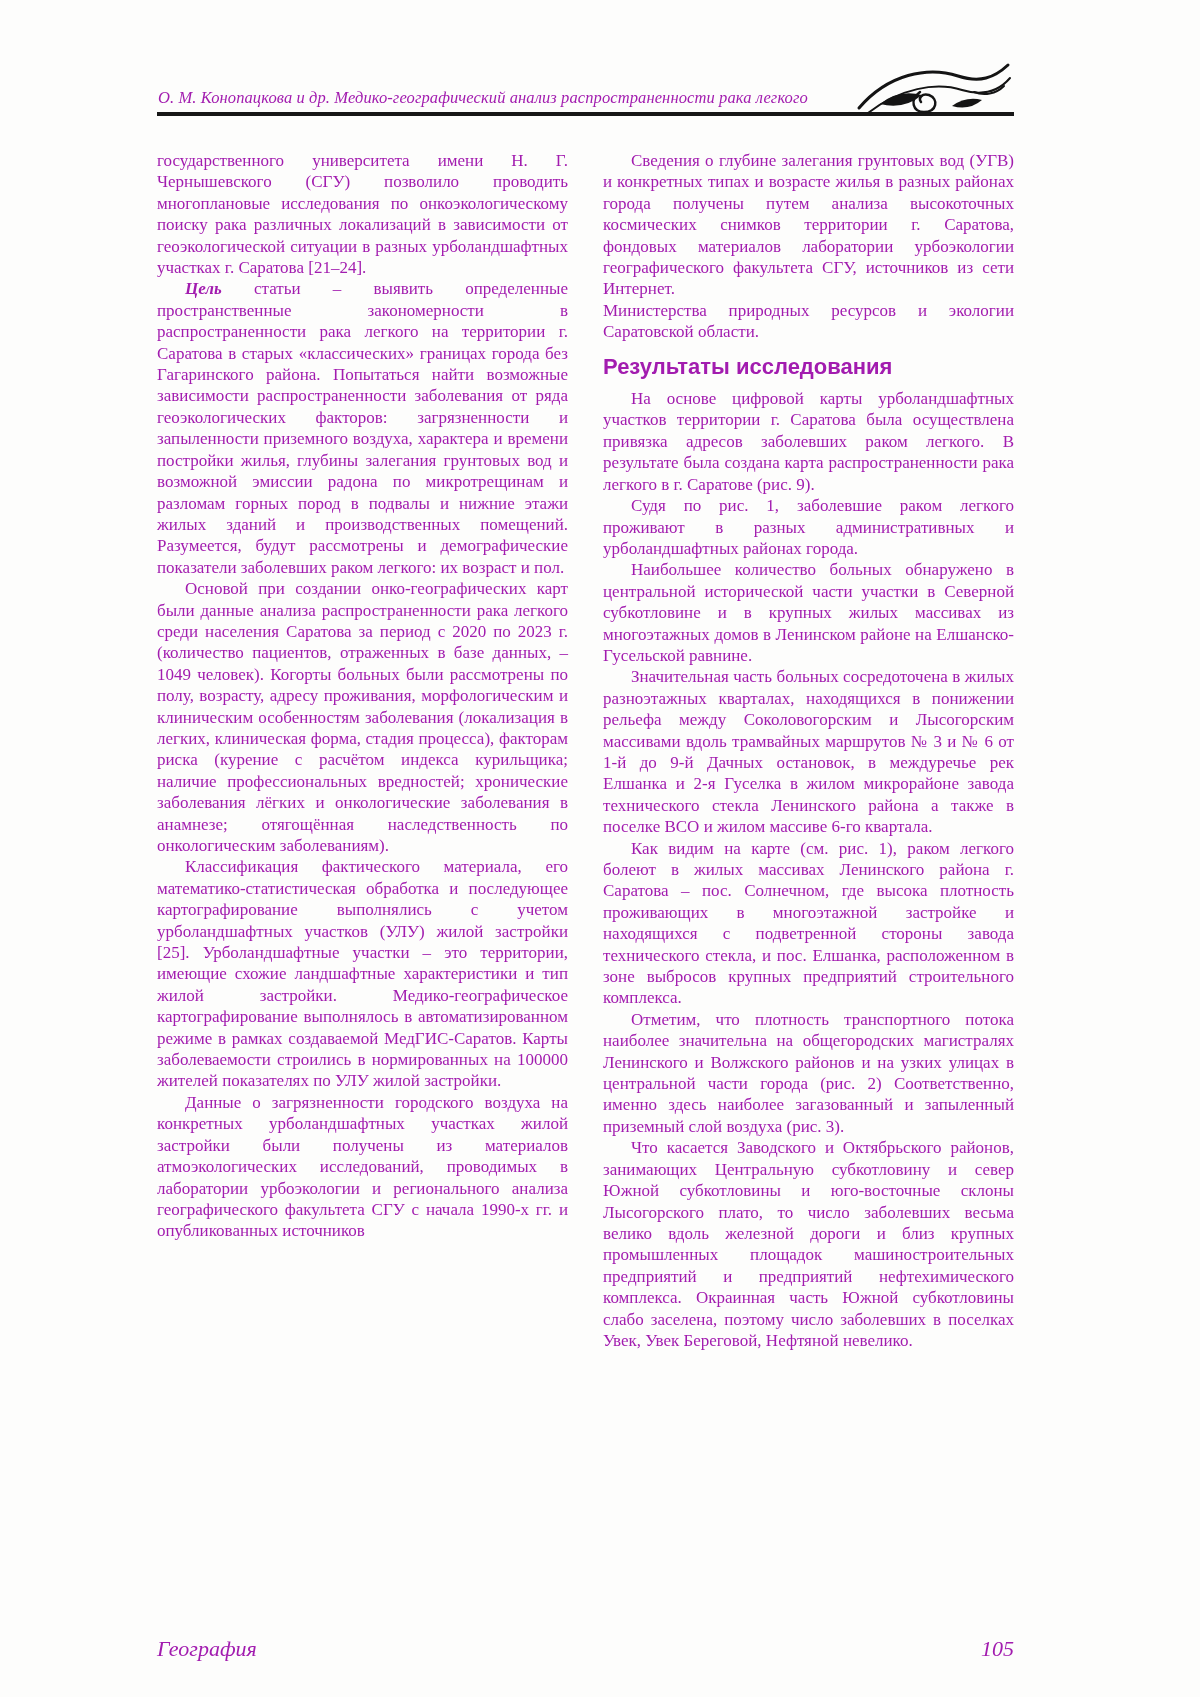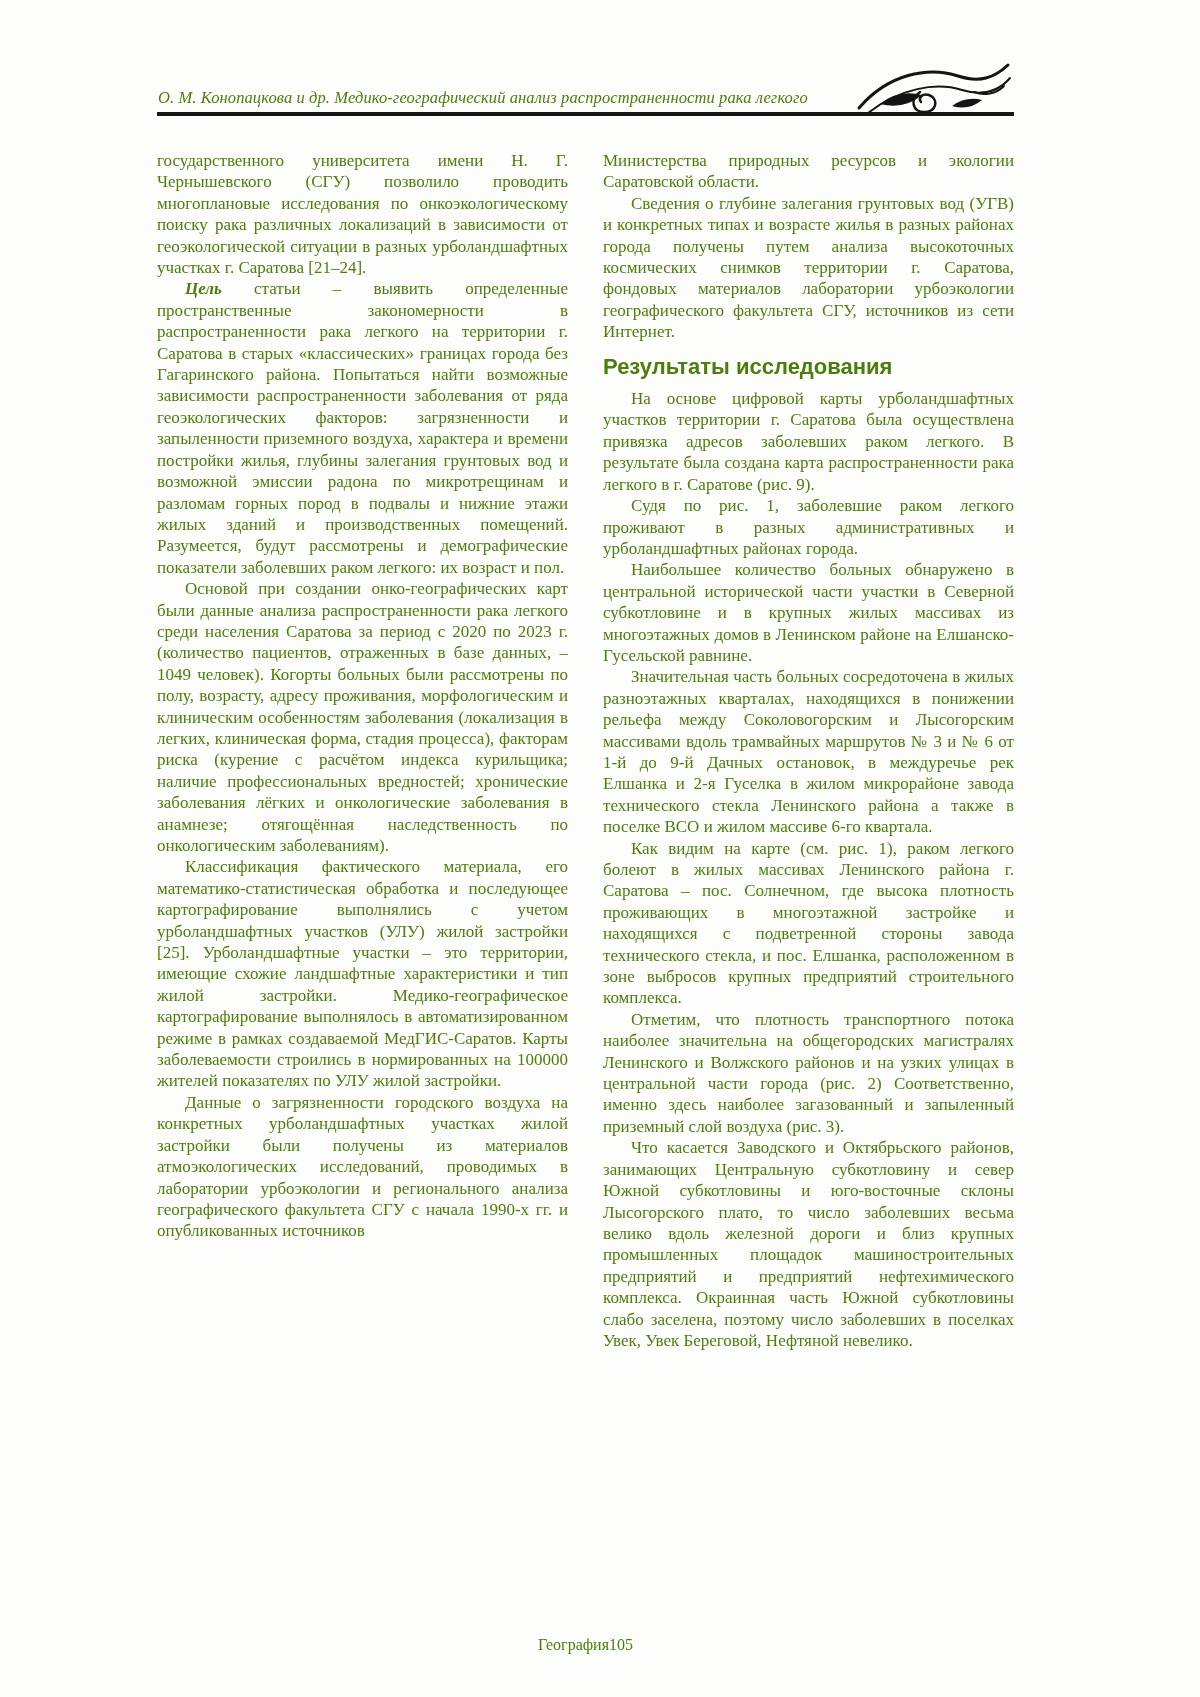--- a/index.html
+++ b/index.html
@@ -2,21 +2,21 @@
 <html lang="ru"><head>
 <meta charset="utf-8">
 <style>
   html, body { margin: 0; padding: 0; background: #ffffff; }
   .page {
     position: relative;
     width: 1200px;
     height: 1697px;
     background: #fdfdfc;
     font-family: "Liberation Serif", serif;
-    color: #4d7c0f;
+    color: #a21caf;
     overflow: hidden;
   }
 
   
   .running-head {
     position: absolute;
     top: 88px;
     left: 158px;
     width: 720px;
     font-style: italic;
@@ -73,22 +73,23 @@
     margin: 13px 0 11px 0;
   }
 
   
   .footer {
     position: absolute;
     top: 1636px;
     left: 157px;
     width: 857px;
     display: flex;
-    justify-content: center;
-    font-size: 16px;
+    justify-content: space-between;
+    font-size: 22px;
+    font-style: italic;
   }
 </style>
 </head>
 <body>
 
 <div class="page">
 
   <div class="running-head">О. М. Конопацкова и др.  Медико-географический анализ распространенности рака легкого</div>
 
   <div class="header-rule"></div>
@@ -110,22 +111,22 @@
       <p class="para no-indent">государственного университета имени Н. Г. Чернышевского (СГУ) позволило проводить многоплановые исследования по онкоэкологическому поиску рака различных локализаций в зависимости от геоэкологической ситуации в разных урболандшафтных участках г. Саратова [21–24].</p>
       <p class="para"><span class="goal-lead">Цель</span><span> статьи – выявить определенные пространственные закономерности в распространенности рака легкого на территории г. Саратова в старых «классических» границах города без Гагаринского района. Попытаться найти возможные зависимости распространенности заболевания от ряда геоэкологических факторов: загрязненности и запыленности приземного воздуха, характера и времени постройки жилья, глубины залегания грунтовых вод и возможной эмиссии радона по микротрещинам и разломам горных пород в подвалы и нижние этажи жилых зданий и производственных помещений. Разумеется, будут рассмотрены и демографические показатели заболевших раком легкого: их возраст и пол.</span></p>
 
 
       <p class="para">Основой при создании онко-географических карт были данные анализа распространенности рака легкого среди населения Саратова за период с 2020 по 2023 г. (количество пациентов, отраженных в базе данных, – 1049 человек). Когорты больных были рассмотрены по полу, возрасту, адресу проживания, морфологическим и клиническим особенностям заболевания (локализация в легких, клиническая форма, стадия процесса), факторам риска (курение с расчётом индекса курильщика; наличие профессиональных вредностей; хронические заболевания лёгких и онкологические заболевания в анамнезе; отягощённая наследственность по онкологическим заболеваниям).</p>
       <p class="para">Классификация фактического материала, его математико-статистическая обработка и последующее картографирование выполнялись с учетом урболандшафтных участков (УЛУ) жилой застройки [25]. Урболандшафтные участки – это территории, имеющие схожие ландшафтные характеристики и тип жилой застройки. Медико-географическое картографирование выполнялось в автоматизированном режиме в рамках создаваемой МедГИС-Саратов. Карты заболеваемости строились в нормированных на 100000 жителей показателях по УЛУ жилой застройки.</p>
       <p class="para">Данные о загрязненности городского воздуха на конкретных урболандшафтных участках жилой застройки были получены из материалов атмоэкологических исследований, проводимых в лаборатории урбоэкологии и регионального анализа географического факультета СГУ с начала 1990-х гг. и опубликованных источников</p>
     </div>
 
     <div class="col">
+      <p class="para">Сведения о глубине залегания грунтовых вод (УГВ) и конкретных типах и возрасте жилья в разных районах города получены путем анализа высокоточных космических снимков территории г. Саратова, фондовых материалов лаборатории урбоэкологии географического факультета СГУ, источников из сети Интернет.</p>
       <p class="para no-indent">Министерства природных ресурсов и экологии Саратовской области.</p>
-      <p class="para">Сведения о глубине залегания грунтовых вод (УГВ) и конкретных типах и возрасте жилья в разных районах города получены путем анализа высокоточных космических снимков территории г. Саратова, фондовых материалов лаборатории урбоэкологии географического факультета СГУ, источников из сети Интернет.</p>
 
       <h2 class="section-heading">Результаты исследования</h2>
 
       <p class="para">На основе цифровой карты урболандшафтных участков территории г. Саратова была осуществлена привязка адресов заболевших раком легкого. В результате была создана карта распространенности рака легкого в г. Саратове (рис. 9).</p>
       <p class="para">Судя по рис. 1, заболевшие раком легкого проживают в разных административных и урболандшафтных районах города.</p>
       <p class="para">Наибольшее количество больных обнаружено в центральной исторической части участки в Северной субкотловине и в крупных жилых массивах из многоэтажных домов в Ленинском районе на Елшанско-Гусельской равнине.</p>
       <p class="para">Значительная часть больных сосредоточена в жилых разноэтажных кварталах, находящихся в понижении рельефа между Соколовогорским и Лысогорским массивами вдоль трамвайных маршрутов № 3 и № 6 от 1-й до 9-й Дачных остановок, в междуречье рек Елшанка и 2-я Гуселка в жилом микрорайоне завода технического стекла Ленинского района а также в поселке ВСО и жилом массиве 6-го квартала.</p>
       <p class="para">Как видим на карте (см. рис. 1), раком легкого болеют в жилых массивах Ленинского района г. Саратова – пос. Солнечном, где высока плотность проживающих в многоэтажной застройке и находящихся с подветренной стороны завода технического стекла, и пос. Елшанка, расположенном в зоне выбросов крупных предприятий строительного комплекса.</p>
       <p class="para">Отметим, что плотность транспортного потока наиболее значительна на общегородских магистралях Ленинского и Волжского районов и на узких улицах в центральной части города (рис. 2) Соответственно, именно здесь наиболее загазованный и запыленный приземный слой воздуха (рис. 3).</p>
       <p class="para">Что касается Заводского и Октябрьского районов, занимающих Центральную субкотловину и север Южной субкотловины и юго-восточные склоны Лысогорского плато, то число заболевших весьма велико вдоль железной дороги и близ крупных промышленных площадок машиностроительных предприятий и предприятий нефтехимического комплекса. Окраинная часть Южной субкотловины слабо заселена, поэтому число заболевших в поселках Увек, Увек Береговой, Нефтяной невелико.</p>

